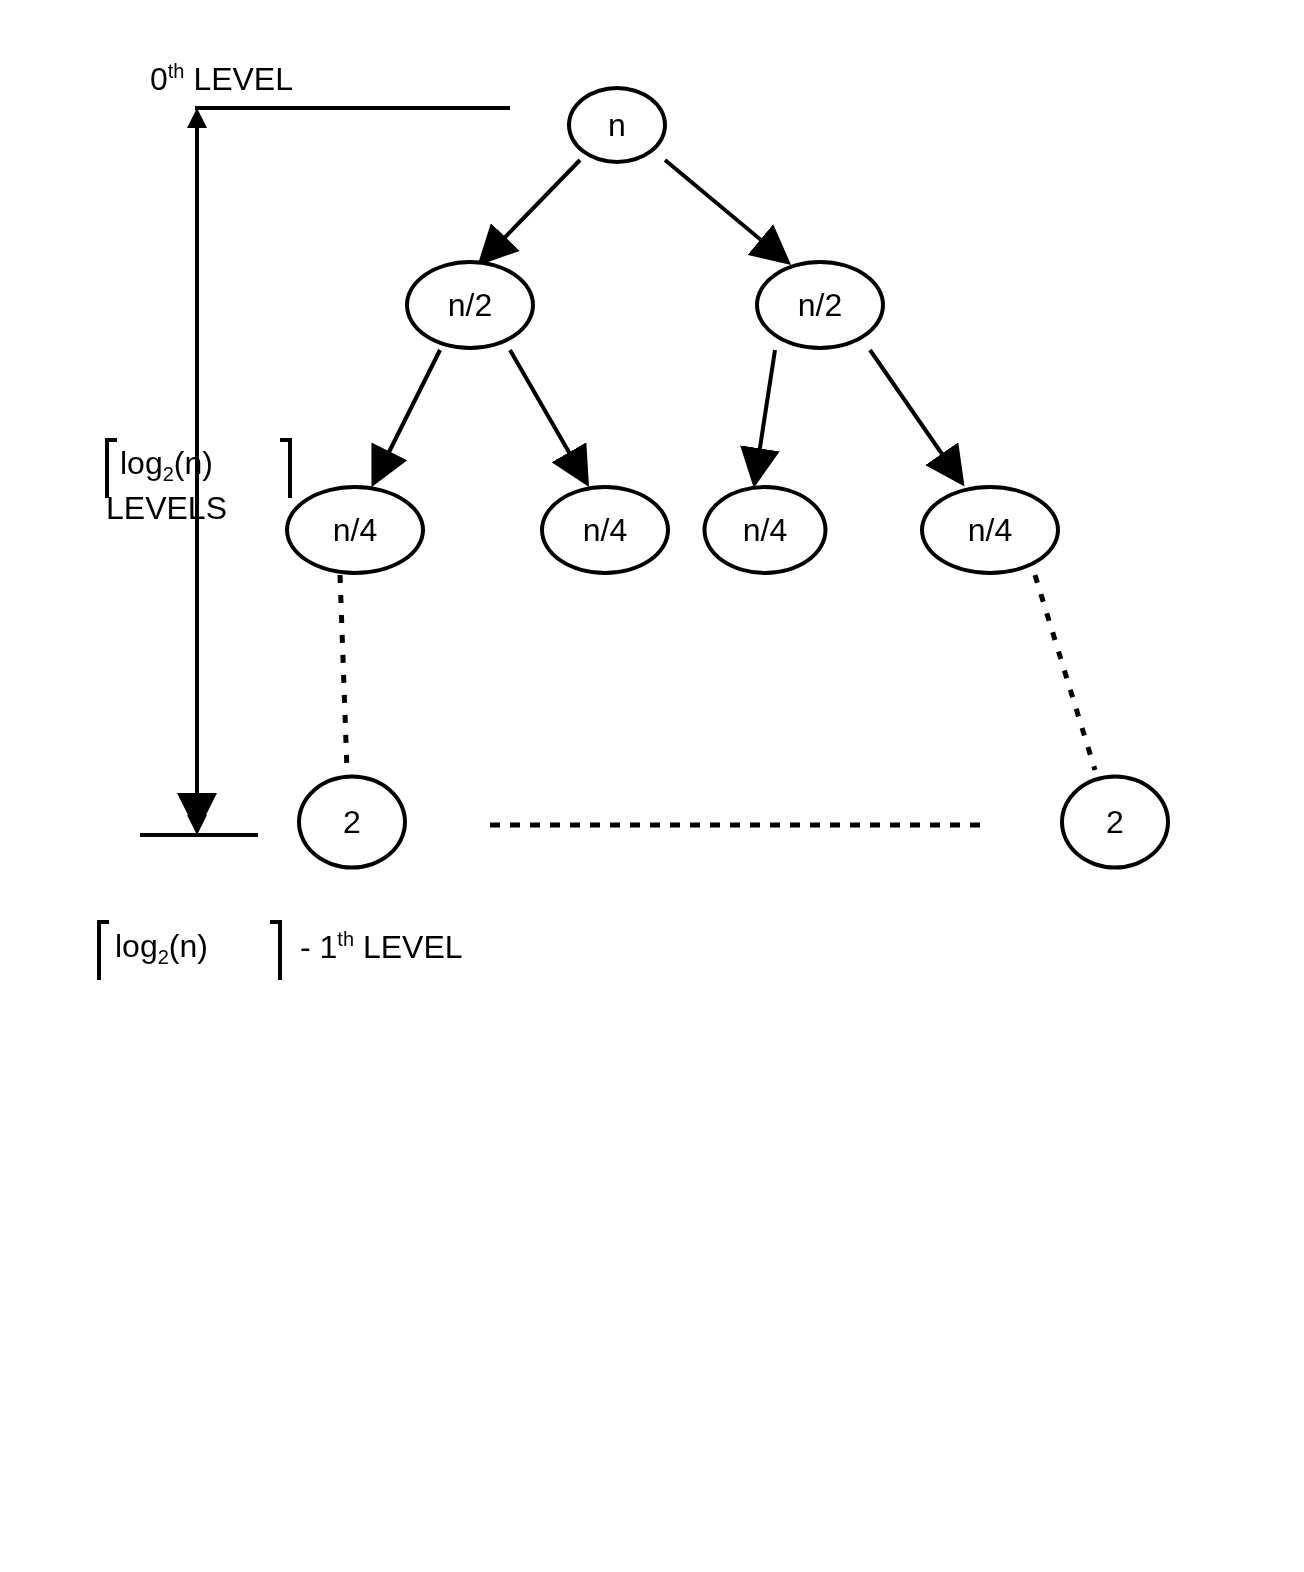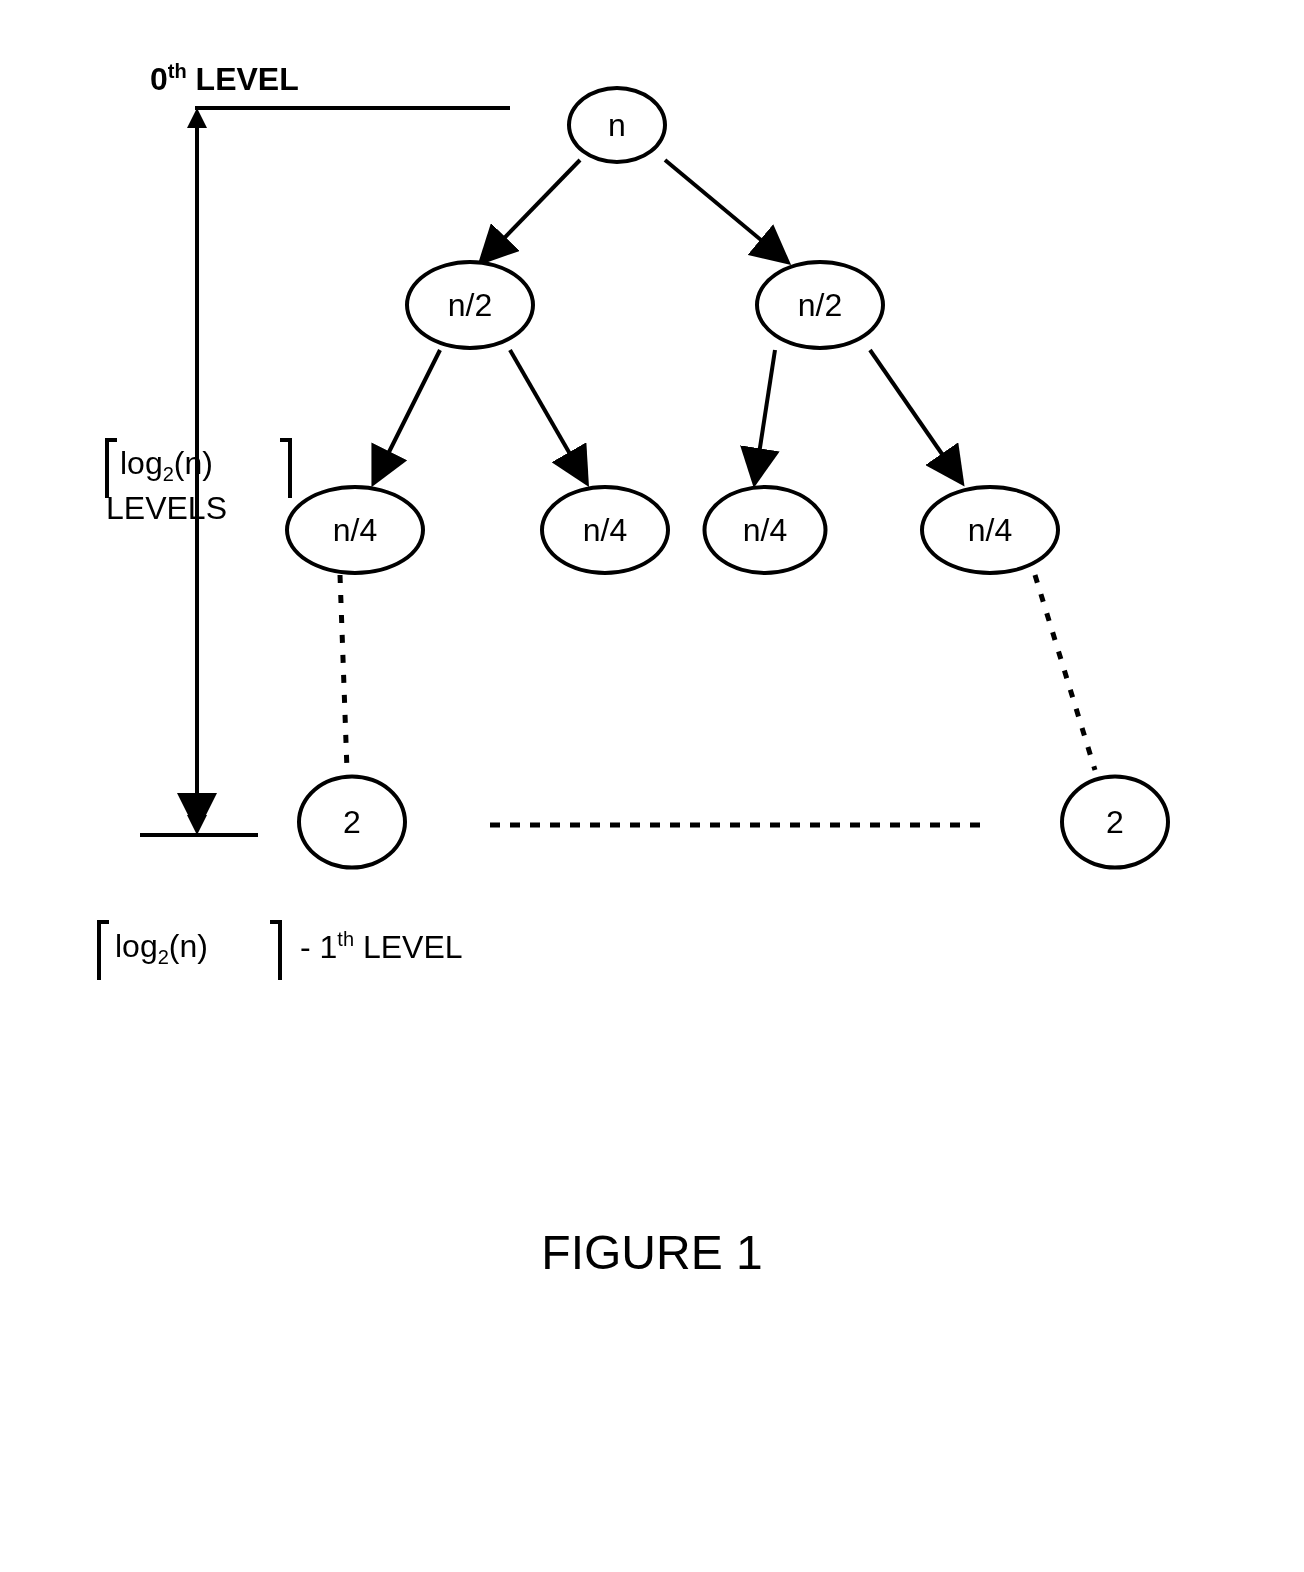--- a/index.html
+++ b/index.html
@@ -127,21 +127,21 @@
     <line x1="510" y1="350" x2="585" y2="480" stroke="black" stroke-width="4" marker-end="url(#arrowhead)"></line>
     <line x1="775" y1="350" x2="755" y2="480" stroke="black" stroke-width="4" marker-end="url(#arrowhead)"></line>
     <line x1="870" y1="350" x2="960" y2="480" stroke="black" stroke-width="4" marker-end="url(#arrowhead)"></line>
 
     <line x1="340" y1="575" x2="347" y2="770" stroke="black" stroke-width="5" stroke-dasharray="8,12"></line>
     <line x1="1035" y1="575" x2="1095" y2="770" stroke="black" stroke-width="5" stroke-dasharray="8,12"></line>
 
     <line x1="490" y1="825" x2="990" y2="825" stroke="black" stroke-width="5" stroke-dasharray="10,10"></line>
   </svg>
 
-  <div class="label" style="left: 150px; top: 60px; font-weight: bold;">
+  <div class="label" style="left: 150px; top: 60px;">
     <span>0</span><span class="sup">th</span><span> LEVEL</span>
   </div>
 
   <div class="ceil-bracket" style="left: 105px; top: 438px; height: 60px; width: 12px;"></div>
   <div class="ceil-bracket-right" style="left: 280px; top: 438px; height: 60px; width: 12px;"></div>
   <div class="label" style="left: 120px; top: 445px; text-align: center;">
     <span>log</span><span class="sub">2</span><span>(n)</span>
   </div>
   <div class="label" style="left: 106px; top: 490px;">
     <span>LEVELS</span>
@@ -180,16 +180,13 @@
 
   <div class="ceil-bracket" style="left: 97px; top: 920px; height: 60px; width: 12px;"></div>
   <div class="ceil-bracket-right" style="left: 270px; top: 920px; height: 60px; width: 12px;"></div>
   <div class="label" style="left: 115px; top: 928px;">
     <span>log</span><span class="sub">2</span><span>(n)</span>
   </div>
   <div class="label" style="left: 300px; top: 928px;">
     <span>- 1</span><span class="sup">th</span><span> LEVEL</span>
   </div>
 
-  <div class="figure-title" style="top: 1225px;">
-    <span>FIGURE 1</span>
-  </div>
 </div>
 
 </body></html>

